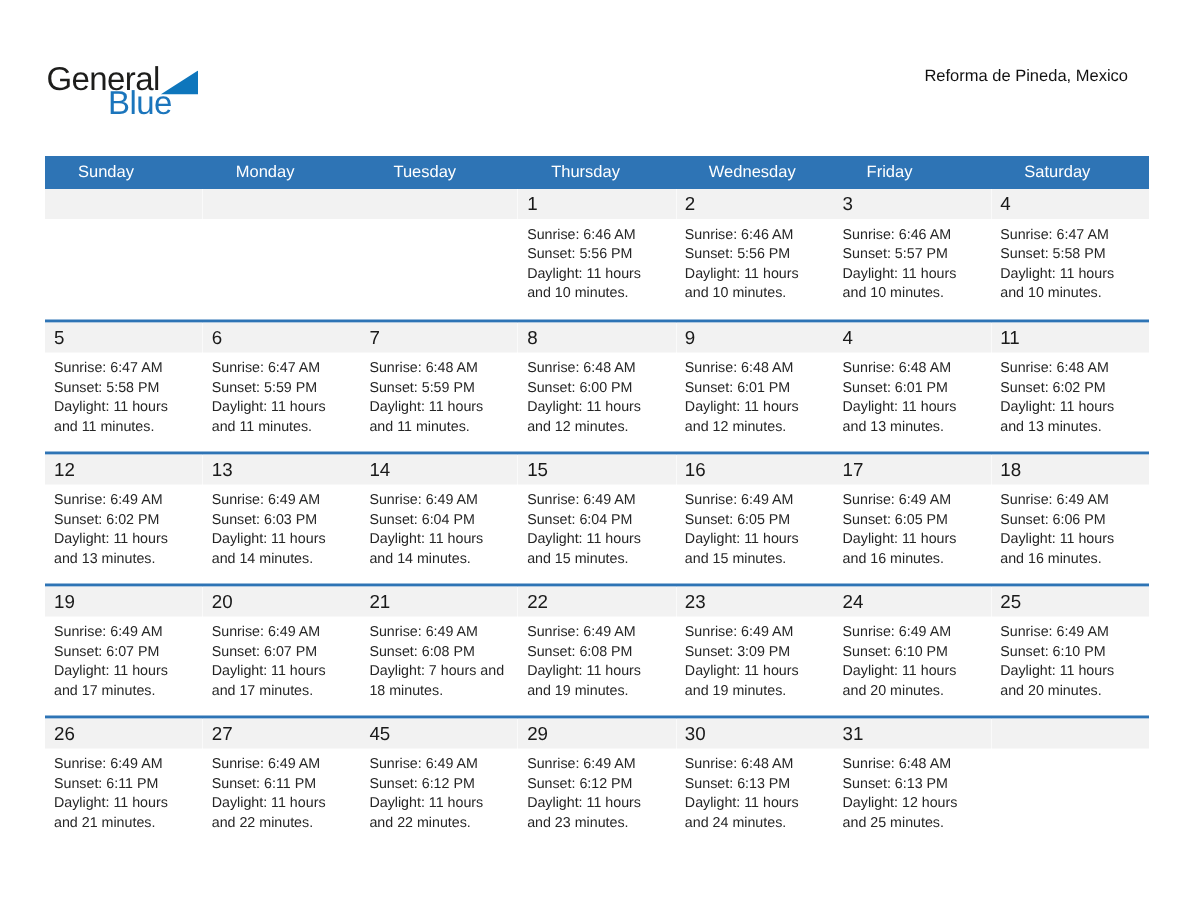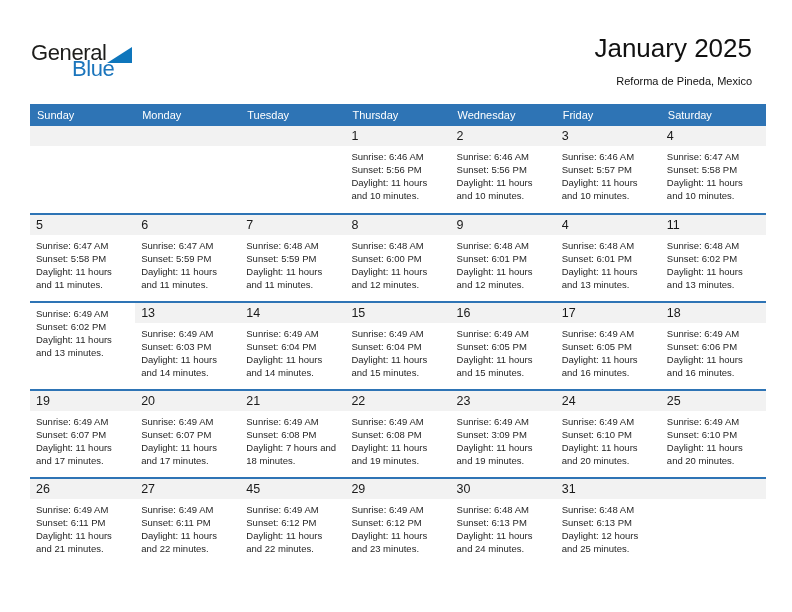--- a/index.html
+++ b/index.html
@@ -30,21 +30,21 @@
   .weekday-header {
     display: grid;
     grid-template-columns: repeat(7, 1fr);
     background: var(--header-blue, #2E74B5);
     height: 22px;
   }
   .weekday-cell {
     color: #ffffff;
     font-size: 11px;
     line-height: 22px;
-    padding-left: 7px;
+    padding-left: 22px;
     overflow: hidden;
     white-space: nowrap;
   }
   .week {
     display: grid;
     grid-template-columns: repeat(7, 1fr);
     min-height: 87px;
   }
   .week + .week { border-top: 2px solid var(--divider-blue, #2E74B5); min-height: 88px; }
   .day-cell { overflow: hidden; }
@@ -73,21 +73,20 @@
     <div class="logo-row1">
       <span class="logo-general">General</span>
       <svg class="logo-triangle" viewBox="0 0 25 16" aria-hidden="true">
         <polygon id="logo-tri-poly" points="0,16 25,16 25,0" fill="#0E76BC"></polygon>
       </svg>
     </div>
     <div class="logo-blue">Blue</div>
   </div>
 
   <div class="title-block">
-    <div class="month-title">January 2025</div>
     <div class="location-subtitle">Reforma de Pineda, Mexico</div>
   </div>
 
   <div class="calendar">
     <div class="weekday-header" id="weekday-header">
         <div class="weekday-cell">Sunday</div>
         <div class="weekday-cell">Monday</div>
         <div class="weekday-cell">Tuesday</div>
         <div class="weekday-cell">Thursday</div>
         <div class="weekday-cell">Wednesday</div>
@@ -194,20 +193,21 @@
             <div class="day-num">11</div>
             <div class="day-details">
               <span class="detail-line">Sunrise: 6:48 AM</span>
               <span class="detail-line">Sunset: 6:02 PM</span>
               <span class="detail-line">Daylight: 11 hours and 13 minutes.</span>
             </div>
           </div>
         </div>
         <div class="week">
           <div class="day-cell">
+            <div class="day-num">12</div>
             <div class="day-details">
               <span class="detail-line">Sunrise: 6:49 AM</span>
               <span class="detail-line">Sunset: 6:02 PM</span>
               <span class="detail-line">Daylight: 11 hours and 13 minutes.</span>
             </div>
           </div>
           <div class="day-cell">
             <div class="day-num">13</div>
             <div class="day-details">
               <span class="detail-line">Sunrise: 6:49 AM</span>

